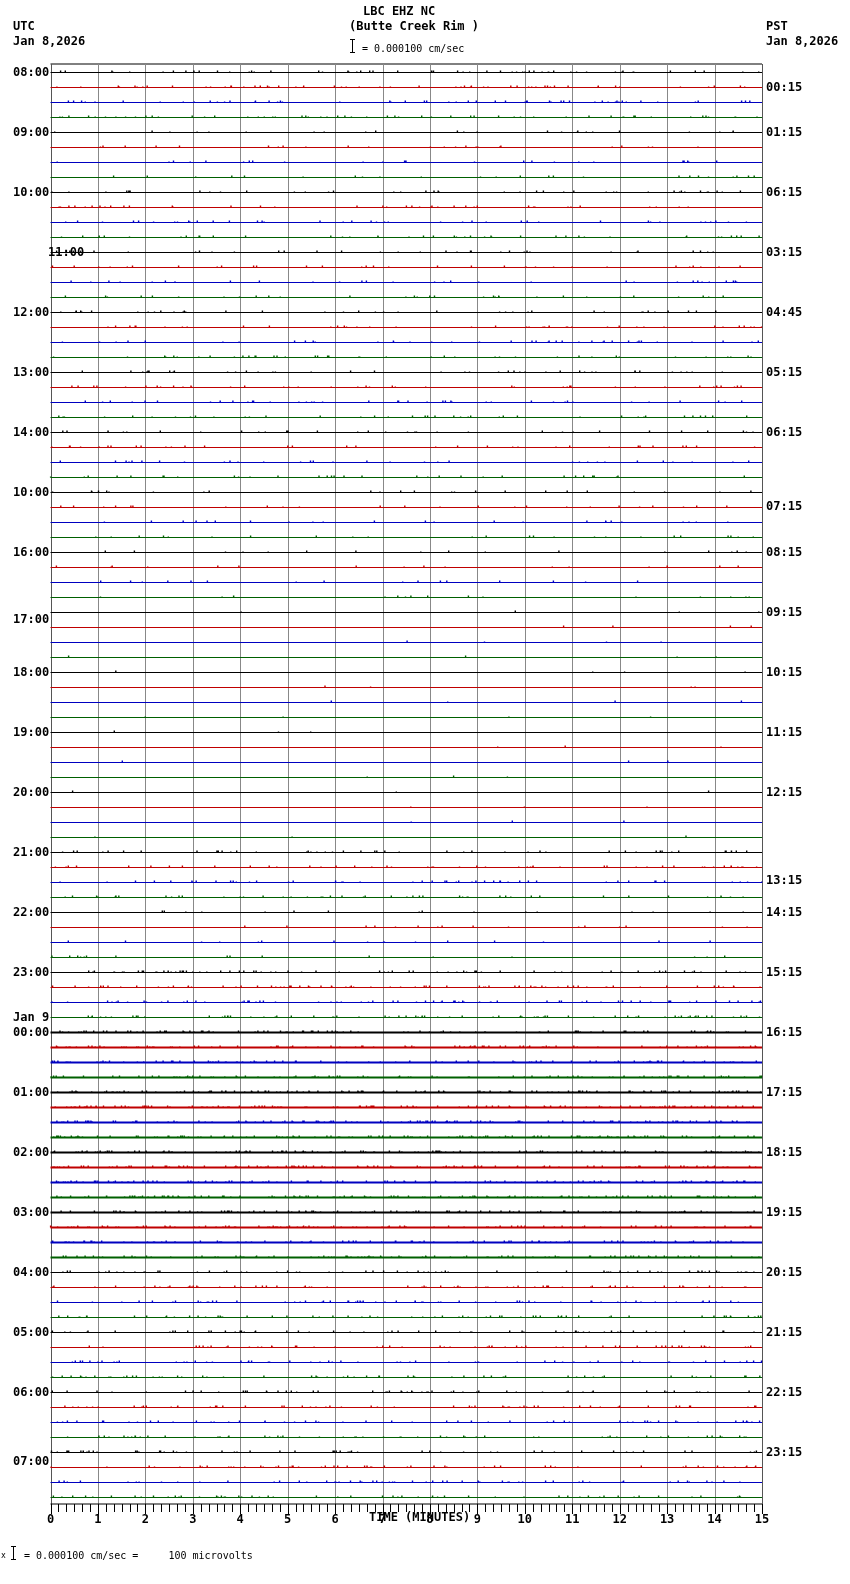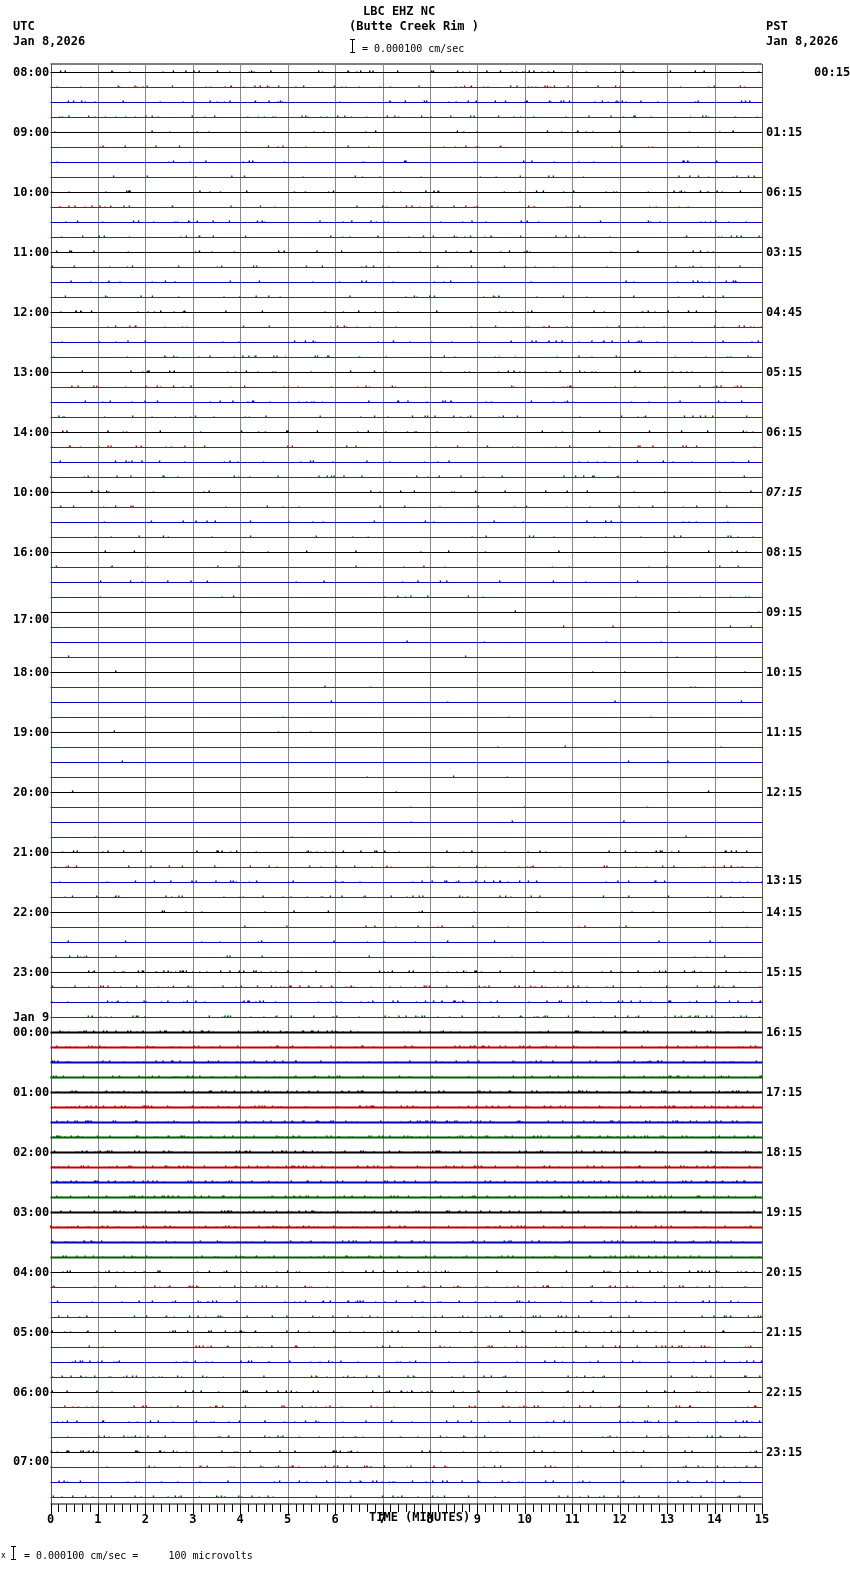--- a/index.html
+++ b/index.html
@@ -330,21 +330,21 @@
     <line x1="738.5" y1="1504" x2="738.5" y2="1512" stroke="#000" stroke-width="1"></line>
     <line x1="746.5" y1="1504" x2="746.5" y2="1512" stroke="#000" stroke-width="1"></line>
     <line x1="754.5" y1="1504" x2="754.5" y2="1512" stroke="#000" stroke-width="1"></line>
     <line x1="762.5" y1="1504" x2="762.5" y2="1514" stroke="#000" stroke-width="1"></line>
   </svg>
 
 <div id="left-labels">
     <div class="hour-left" style="top: 66px;">08:00</div>
     <div class="hour-left" style="top: 126px;">09:00</div>
     <div class="hour-left" style="top: 186px;">10:00</div>
-    <div class="hour-left" style="top: 246px;">11:00</div>
+    <div class="hour-left" style="top: 246px; margin-left: 35px;">11:00</div>
     <div class="hour-left" style="top: 306px;">12:00</div>
     <div class="hour-left" style="top: 366px;">13:00</div>
     <div class="hour-left" style="top: 426px;">14:00</div>
     <div class="hour-left" style="top: 486px;">10:00</div>
     <div class="hour-left" style="top: 546px;">16:00</div>
     <div class="hour-left" style="top: 606px; margin-top: 7px;">17:00</div>
     <div class="hour-left" style="top: 666px;">18:00</div>
     <div class="hour-left" style="top: 726px;">19:00</div>
     <div class="hour-left" style="top: 786px;">20:00</div>
     <div class="hour-left" style="top: 846px;">21:00</div>
@@ -354,28 +354,28 @@
     <div class="hour-left" style="top: 1011px;">Jan 9</div>
     <div class="hour-left" style="top: 1086px;">01:00</div>
     <div class="hour-left" style="top: 1146px;">02:00</div>
     <div class="hour-left" style="top: 1206px;">03:00</div>
     <div class="hour-left" style="top: 1266px;">04:00</div>
     <div class="hour-left" style="top: 1326px;">05:00</div>
     <div class="hour-left" style="top: 1386px;">06:00</div>
     <div class="hour-left" style="top: 1446px; margin-top: 9px;">07:00</div>
   </div>
 <div id="right-labels">
-    <div class="hour-right" style="top: 66px; margin-left: 48px;">00:15</div>
+    <div class="hour-right" style="top: 81px;">00:15</div>
     <div class="hour-right" style="top: 126px;">01:15</div>
     <div class="hour-right" style="top: 186px;">06:15</div>
     <div class="hour-right" style="top: 246px;">03:15</div>
     <div class="hour-right" style="top: 306px;">04:45</div>
     <div class="hour-right" style="top: 366px;">05:15</div>
     <div class="hour-right" style="top: 426px;">06:15</div>
-    <div class="hour-right" style="top: 486px; font-style: italic;">07:15</div>
+    <div class="hour-right" style="top: 500px;">07:15</div>
     <div class="hour-right" style="top: 546px;">08:15</div>
     <div class="hour-right" style="top: 606px;">09:15</div>
     <div class="hour-right" style="top: 666px;">10:15</div>
     <div class="hour-right" style="top: 726px;">11:15</div>
     <div class="hour-right" style="top: 786px;">12:15</div>
     <div class="hour-right" style="top: 874px;">13:15</div>
     <div class="hour-right" style="top: 906px;">14:15</div>
     <div class="hour-right" style="top: 966px;">15:15</div>
     <div class="hour-right" style="top: 1026px;">16:15</div>
     <div class="hour-right" style="top: 1086px;">17:15</div>

